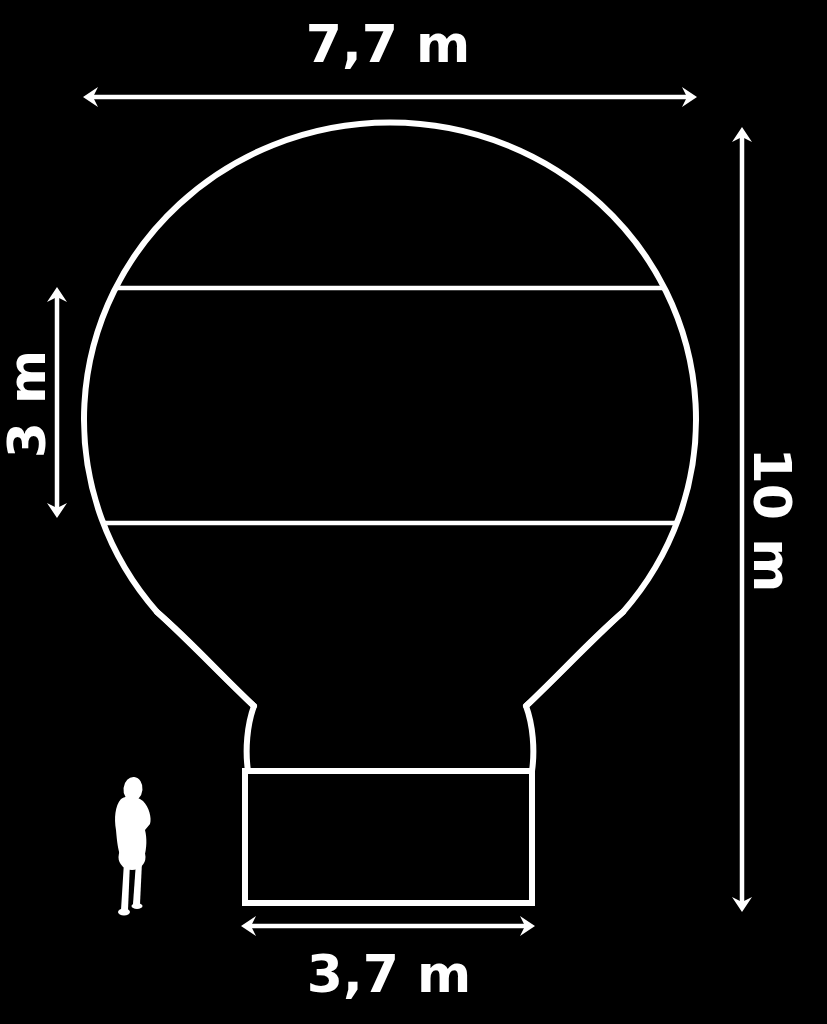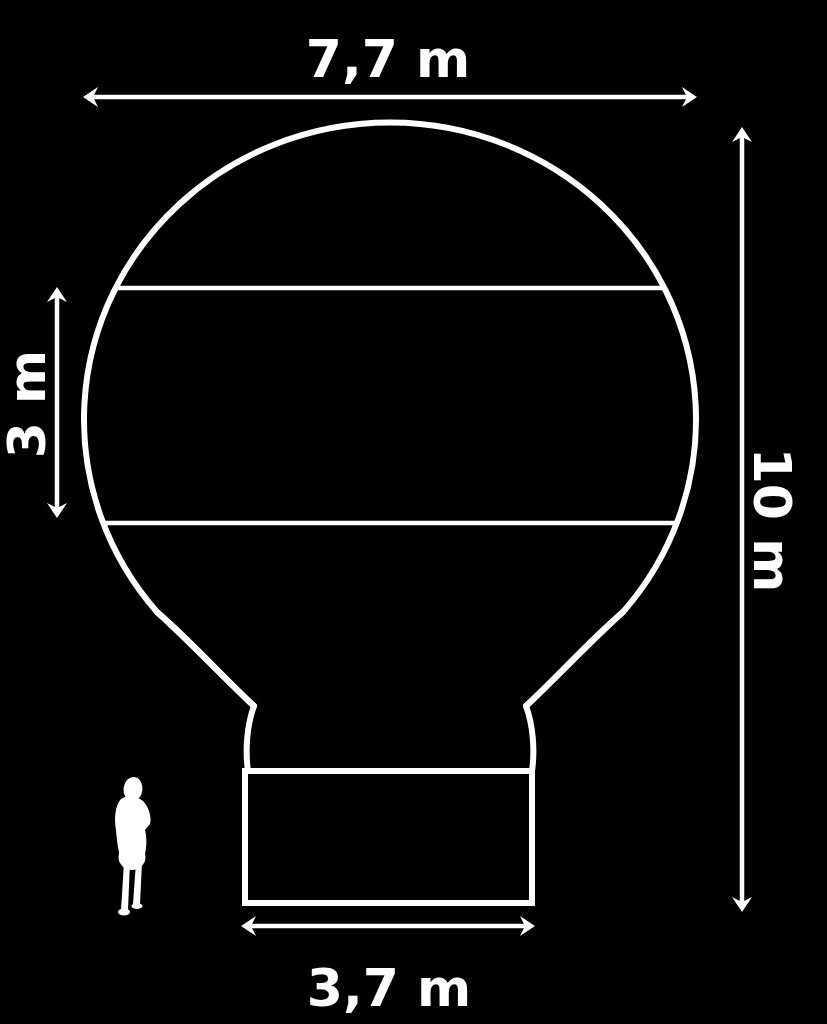--- a/index.html
+++ b/index.html
@@ -96,21 +96,21 @@
       <path d="M 0 0 L -15 -10 L -10 0 L -15 10 Z" transform="translate(57,518) rotate(90)" stroke="none"></path>
     </g>
 
     <g stroke="#ffffff" fill="#ffffff">
       <line x1="249" y1="926" x2="527" y2="926" stroke-width="4.5"></line>
       <path d="M 0 0 L -15 -10 L -10 0 L -15 10 Z" transform="translate(241,926) rotate(180)" stroke="none"></path>
       <path d="M 0 0 L -15 -10 L -10 0 L -15 10 Z" transform="translate(535,926)" stroke="none"></path>
     </g>
   </svg>
 
-  <div class="dim-label" style="left:388px; top:59px;">7,7 m</div>
+  <div class="dim-label" style="left:388px; top:44px;">7,7 m</div>
 
   <div class="dim-label rot-cw" style="left:772px; top:520px;">10 m</div>
 
   <div class="dim-label rot-ccw" style="left:27px; top:404px;">3 m</div>
 
-  <div class="dim-label" style="left:389px; top:974px;margin-top:14px;">3,7 m</div>
+  <div class="dim-label" style="left:389px; top:974px;">3,7 m</div>
 
 </div>
 
 </body></html>

